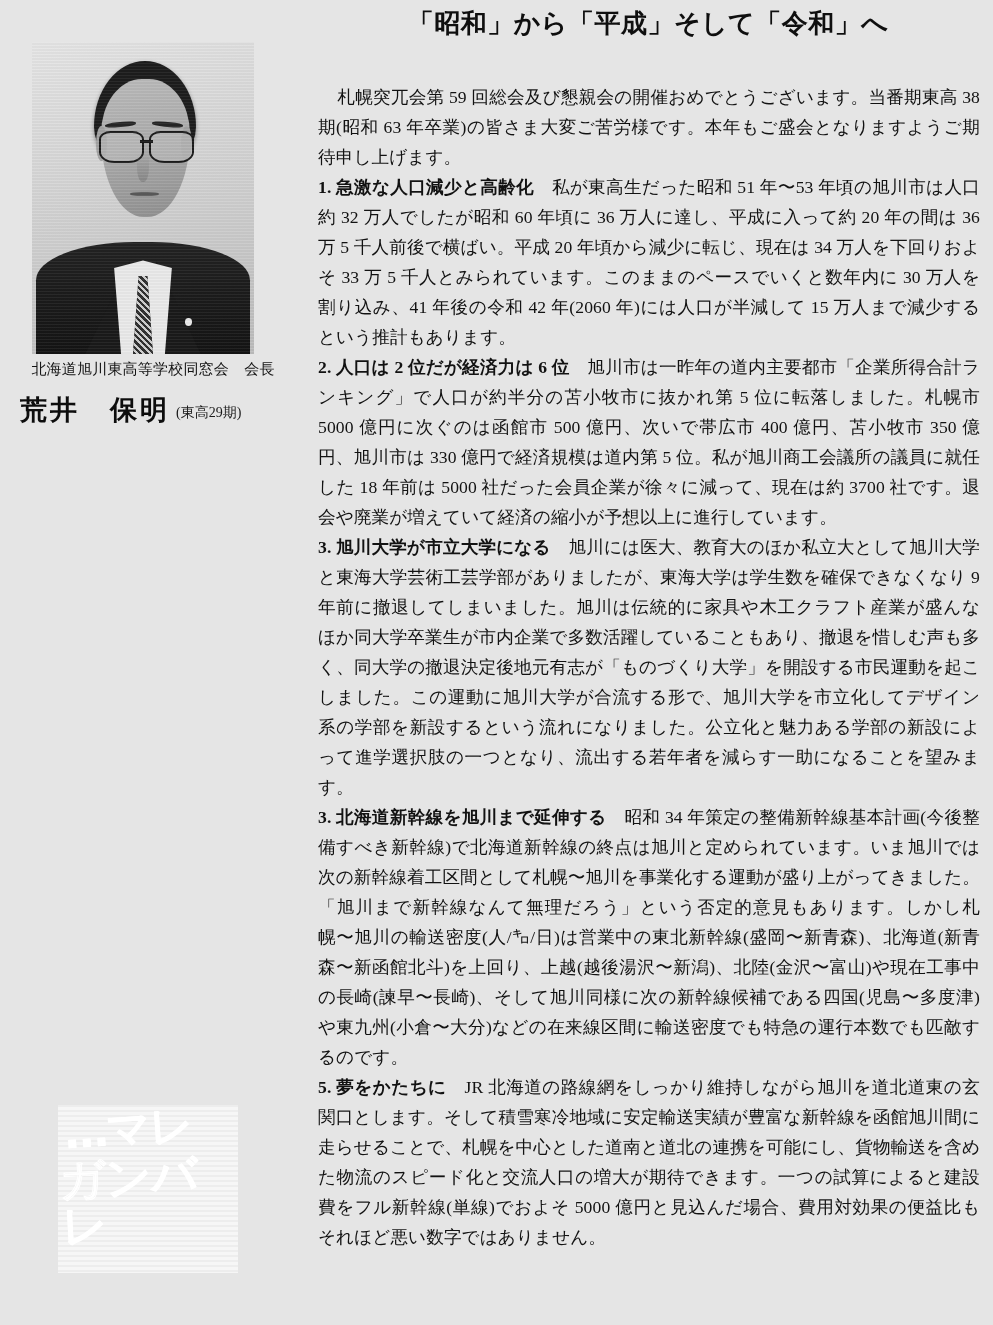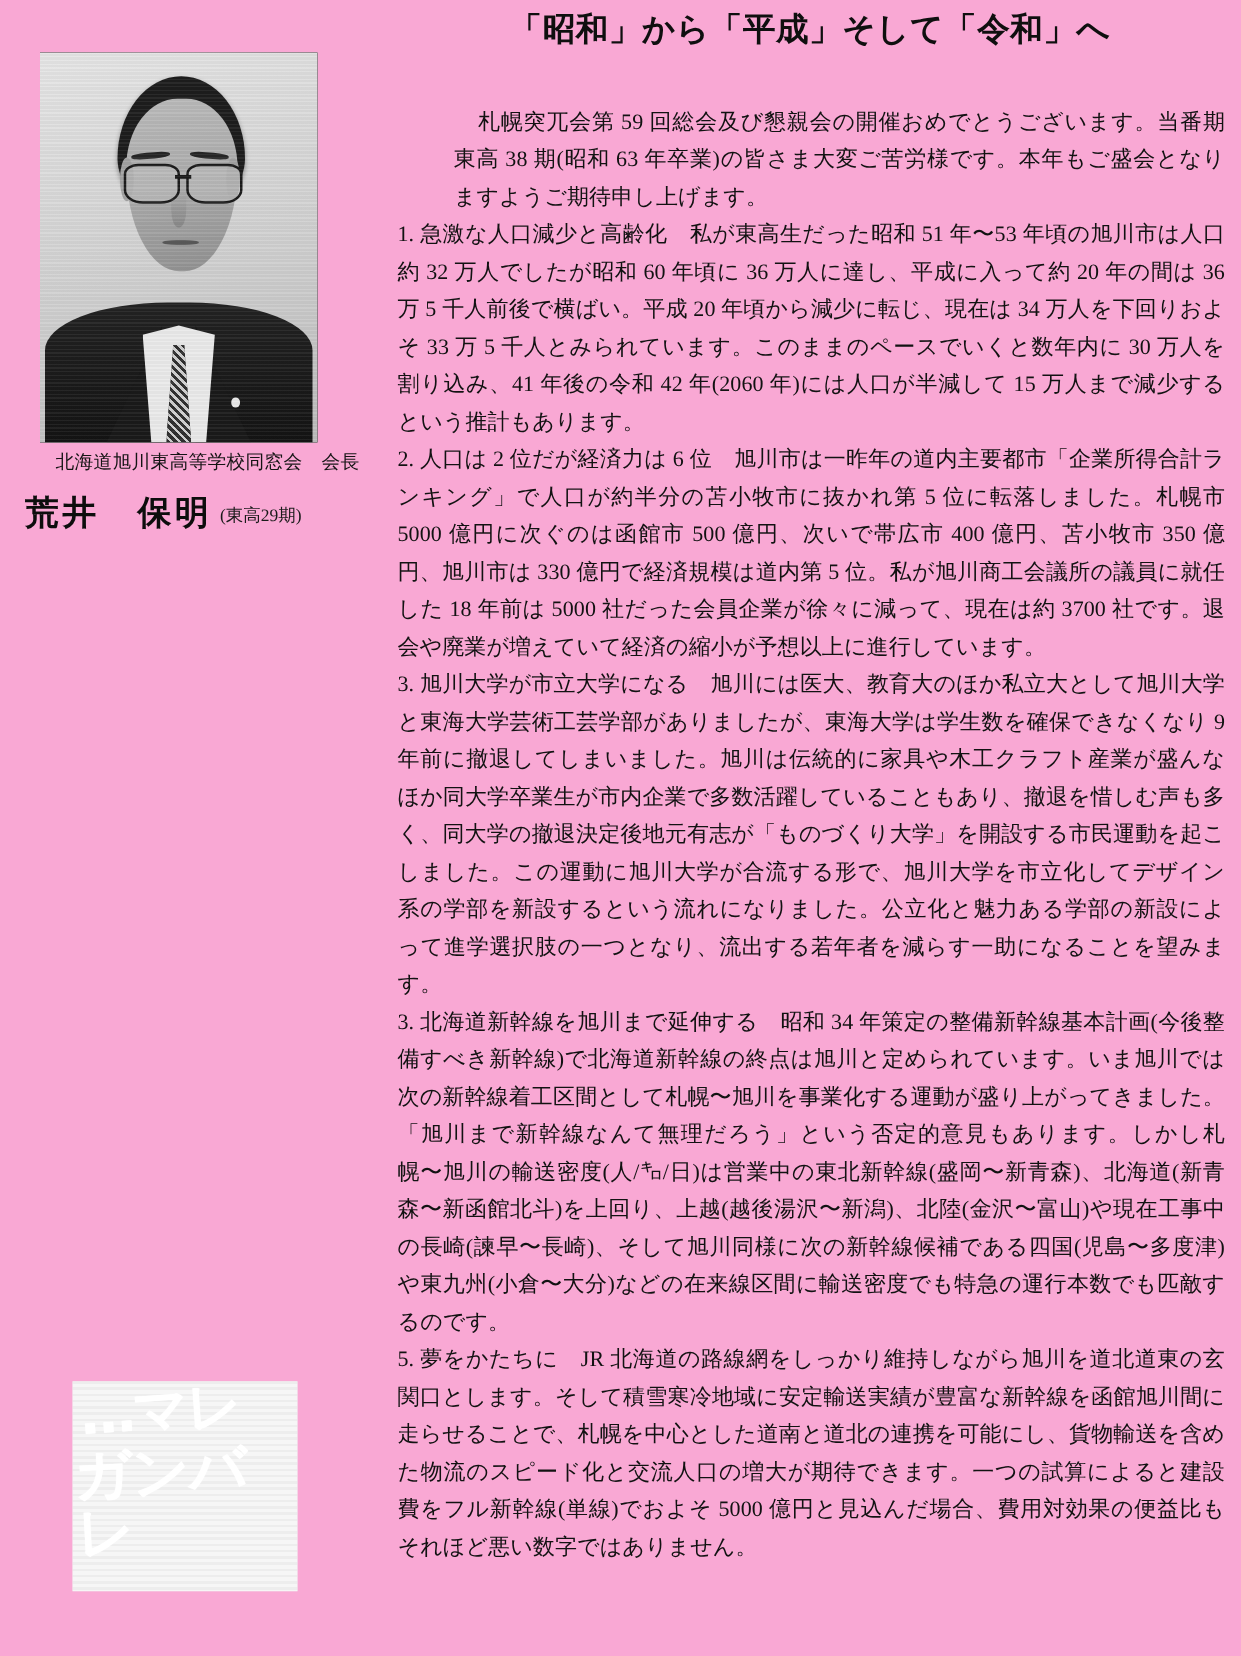--- a/index.html
+++ b/index.html
@@ -11,21 +11,21 @@
   body {
     font-family: "Liberation Serif", "DejaVu Serif", serif;
     color: #111111;
     -webkit-font-smoothing: antialiased;
   }
 
   .page {
     position: relative;
     width: 993px;
     height: 1325px;
-    background: #f9a8d4;
+    background: #e5e5e5;
     overflow: hidden;
   }
 
   
   .doc-title {
     position: absolute;
     left: 318px;
     top: 8px;
     width: 660px;
     text-align: center;
@@ -217,21 +217,20 @@
     position: absolute;
     left: 28px;
     top: 360px;
     width: 250px;
     text-align: center;
     font-size: 15px;
     letter-spacing: 0.2px;
     color: #141414;
     font-family: "Liberation Serif", "DejaVu Serif", serif;
     white-space: nowrap;
-    margin-left: 13px;
   }
   .caption-name-row {
     position: absolute;
     left: 20px;
     top: 392px;
     width: 266px;
     white-space: nowrap;
   }
   .caption-name {
     font-size: 27px;
@@ -298,23 +297,23 @@
   .para {
     font-family: "Liberation Serif", "DejaVu Serif", serif;
     font-size: 17.6px;
     line-height: 30px;
     color: #121212;
     text-align: justify;
     text-justify: inter-character;
     margin: 0;
     letter-spacing: 0.1px;
   }
-  .para.indent { text-indent: 1.1em; margin-left: 45px; }
+  .para.indent { text-indent: 1.1em; }
   .para b, .para .lead {
-    font-weight: 400;
+    font-weight: 700;
   }
 </style>
 </head>
 <body>
 
 <div class="page">
 
   <div class="doc-title">「昭和」から「平成」そして「令和」へ</div>
 
   <div class="left-col">

